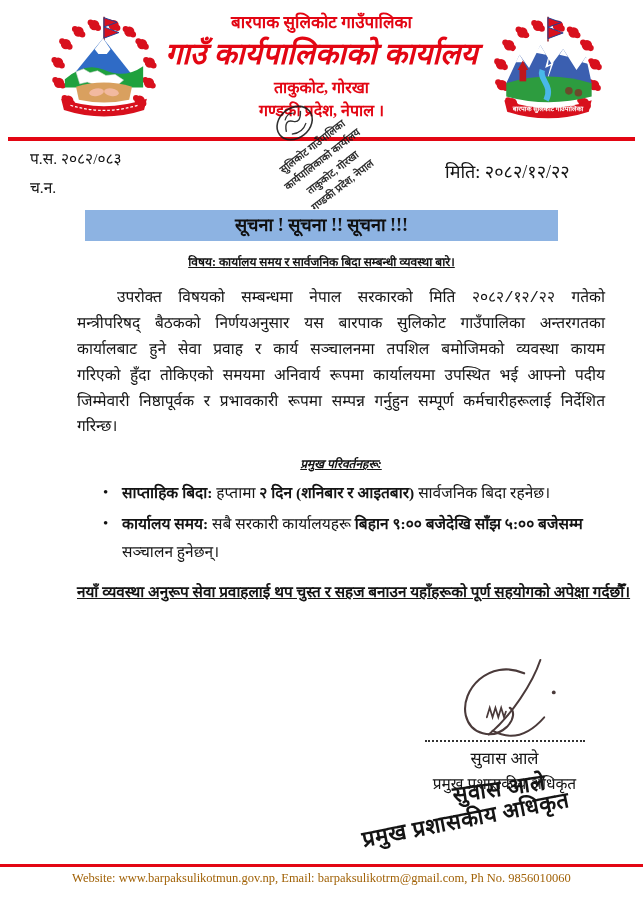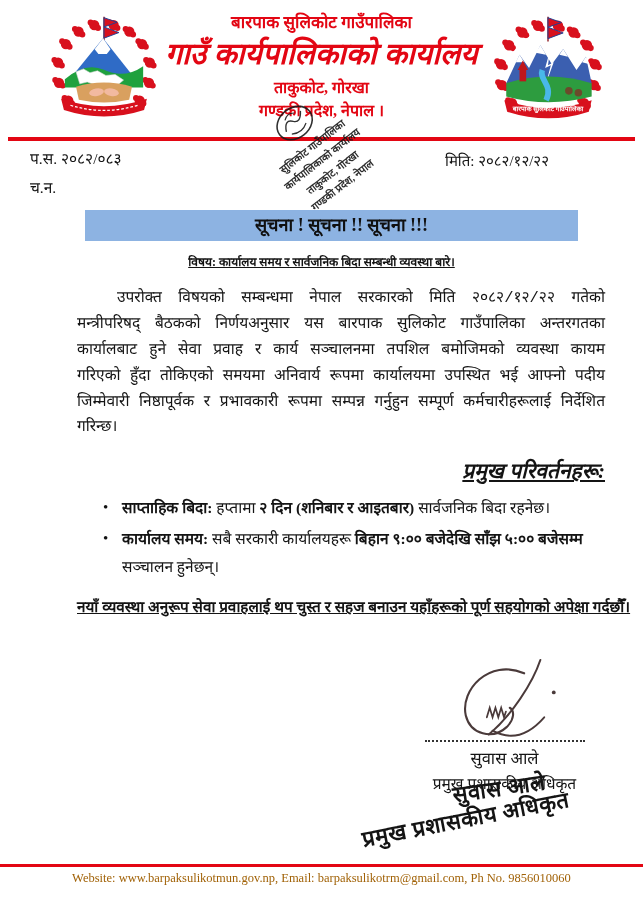--- a/index.html
+++ b/index.html
@@ -14,41 +14,41 @@
   .lh2{font-size:30px;font-weight:bold;margin-top:4px;line-height:1.15;font-style:italic;}
   .lh3{font-size:16px;font-weight:bold;margin-top:4px;}
   .lh4{font-size:16px;font-weight:bold;margin-top:1px;}
   .emblem{position:absolute;top:13px;}
   .emblem.left{left:48px;}
   .emblem.right{left:486px;}
   .red-rule{position:absolute;top:137px;left:8px;right:8px;height:4px;background:#e30613;}
   
   .ref{position:absolute;left:30px;top:147px;font-size:15.5px;}
   .chn{position:absolute;left:30px;top:176px;font-size:15.5px;}
-  .date{position:absolute;left:445px;top:150px;font-size:15px;}
+  .date{position:absolute;left:445px;top:159px;font-size:18px;}
   
   .ink-stamp{
     position:absolute;left:228px;top:98px;width:175px;text-align:center;
     transform:rotate(-38deg);color:#151515;opacity:.9;
   }
   .ink-stamp .sline{font-size:10.5px;font-weight:bold;line-height:1.55;white-space:nowrap;}
   
   .banner{
     position:absolute;left:85px;top:210px;width:473px;height:31px;background:#8db3e2;
-    text-align:center;line-height:31px;font-size:18px;font-weight:bold;color:#101010;padding-left:20px;
+    text-align:center;line-height:31px;font-size:18px;font-weight:bold;color:#101010;
   }
   .subject{
     position:absolute;left:0;right:0;top:253px;text-align:center;
     font-size:12px;font-weight:bold;text-decoration:underline;
   }
   
   .content{position:absolute;left:77px;width:528px;top:286px;font-size:15.5px;line-height:1.67;text-align:justify;}
   .content p{margin:0 0 13px 0;}
   .content .p1{text-indent:40px;font-family:Liberation Mono, monospace;}
-  .changes{font-weight:bold;font-style:italic;text-decoration:underline;font-size:21px;margin:2px 0 4px 0;text-align:right;}
+  .changes{font-weight:bold;font-style:italic;text-decoration:underline;font-size:12px;margin:2px 0 4px 0;text-align:center;}
   ul.blist{list-style:none;margin:5px;padding:0 0 0 21px;}
   ul.blist li{position:relative;padding-left:19px;margin:3px 0;line-height:1.8;text-align:left;}
   ul.blist li::before{content:"•";position:absolute;left:0;top:0;font-size:15px;color:#111;}
   .rb{font-weight:bold;}
   .closing{margin-top:13px;font-weight:bold;text-decoration:underline;white-space:nowrap;font-size:15.3px;text-align:left;}
   
   .sig-block{position:absolute;left:392px;top:658px;width:225px;text-align:center;}
   .sig-scrawl{display:block;margin:0 auto;}
   .dotline{width:160px;margin:-6px auto 4px auto;border-bottom:2px dotted #333;}
   .sig-name{font-size:16.5px;margin-top:2px;}

